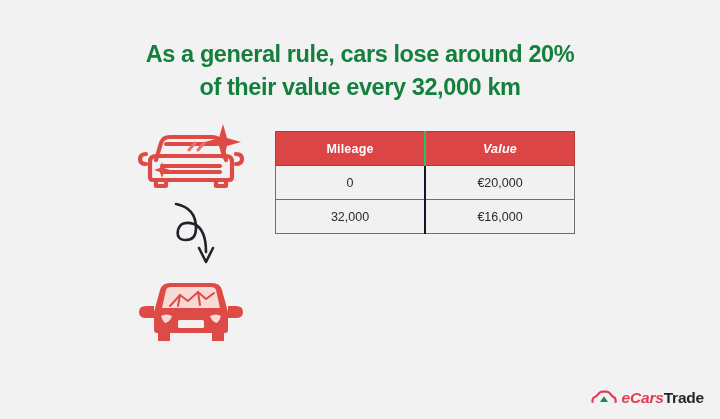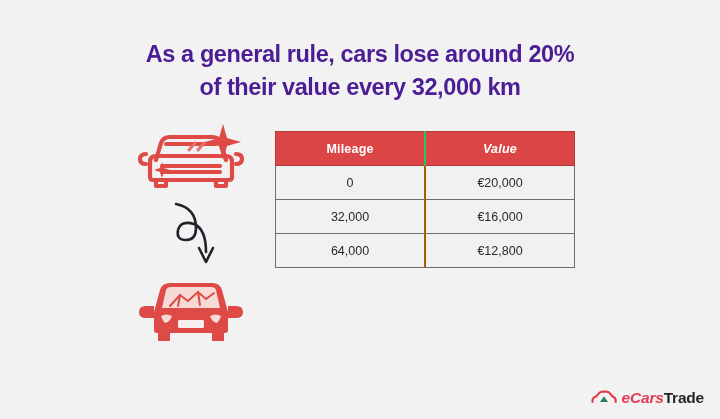--- a/index.html
+++ b/index.html
@@ -26,21 +26,21 @@
   .title-block {
     position: absolute;
     left: 50px;
     top: 38px;
     width: 620px;
     text-align: center;
   }
   .title-line {
     font-size: 23.5px;
     font-weight: bold;
-    color: #4c1d95;
+    color: #15803d;
     letter-spacing: -0.4px;
     line-height: 33px;
     white-space: nowrap;
   }
 
   
   .illustration {
     position: absolute;
     left: 120px;
     top: 120px;
@@ -98,21 +98,21 @@
     border-left: 2px solid #22c55e;
     font-style: italic;
   }
   .value-table td {
     background: #f1f1f1;
     color: #2b2b2b;
     font-size: 12.5px;
     border: 1px solid #6e6e6e;
   }
   .value-table td.col-sep {
-    border-left: 2px solid #a16207;
+    border-left: 2px solid #0f172a;
   }
 
   
   .logo {
     position: absolute;
     right: 16px;
     bottom: 14px;
     display: flex;
     align-items: center;
     gap: 5px;
@@ -202,24 +202,20 @@
     </thead>
     <tbody>
       <tr>
         <td>0</td>
         <td class="col-sep">€20,000</td>
       </tr>
       <tr>
         <td>32,000</td>
         <td class="col-sep">€16,000</td>
       </tr>
-      <tr>
-        <td>64,000</td>
-        <td class="col-sep">€12,800</td>
-      </tr>
     </tbody>
   </table>
 
   <div class="logo">
     <span class="logo-mark-wrap">
       <svg class="logo-mark" viewBox="0 0 26 15" aria-hidden="true">
         <path d="M1.5 12 Q1 7.5 5 6.5 L8.5 2.8 Q9.6 1.6 11.4 1.6 L15.4 1.6 Q17.2 1.6 18.3 2.8 L21.6 6.5 Q25.2 7.5 24.6 12" fill="none" stroke="#e23b52" stroke-width="2.1" stroke-linecap="round" stroke-linejoin="round"></path>
         <path d="M9 12 L13 6.2 L17 12 Z" fill="#2e7d5b"></path>
       </svg>
     </span>

